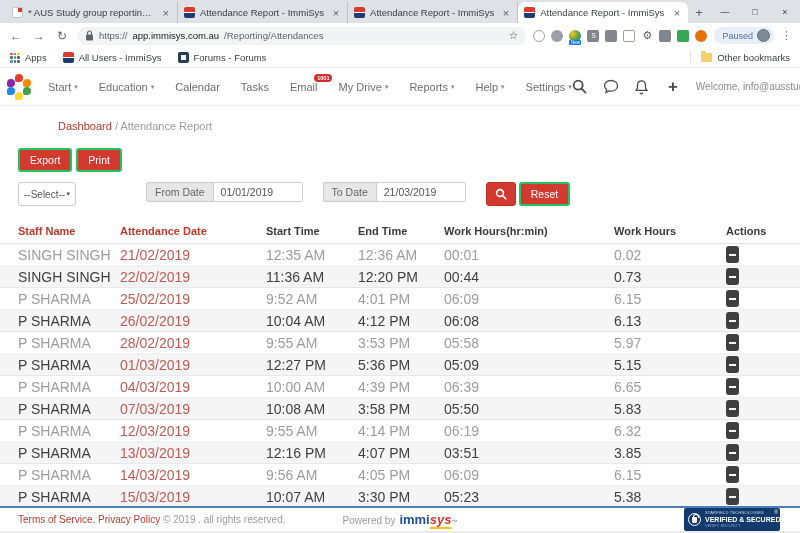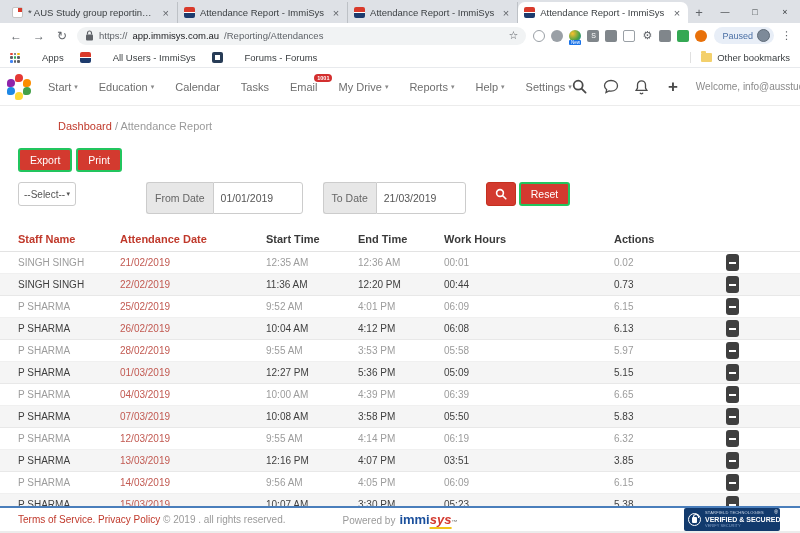--- a/index.html
+++ b/index.html
@@ -37,21 +37,21 @@
   .ext-sq-o { border:1px solid #9aa0a6; border-radius:2px; }
   .ext-green { background:#34a853; border-radius:2px; }
   .ext-orange { background:#e8710a; border-radius:50%; }
   .ext-gear { font-size:11px; }
   .profile-pill { display:flex; align-items:center; gap:4px; background:#e8eef7; border-radius:10px; padding:2px 4px 2px 8px; font-size:9px; color:#4a6fa5; cursor:pointer; }
   .avatar { width:13px; height:13px; border-radius:50%; background:#7d8a99; border:1px solid #5f6b78; }
   .menu-dots { font-size:11px; color:#5f6368; cursor:pointer; }
 
   
   .bookmarksbar { height:20px; background:#fff; border-bottom:1px solid #e8eaed; display:flex; align-items:center; padding:0 10px; gap:16px; font-size:9.5px; color:#3c4043; flex-shrink:0; }
-  .bm { display:flex; align-items:center; gap:22px; cursor:pointer; }
+  .bm { display:flex; align-items:center; gap:5px; cursor:pointer; }
   .apps-grid { width:10px; height:10px; display:grid; grid-template-columns:repeat(3,1fr); gap:1px; }
   .apps-grid i { background:#5f6368; border-radius:1px; }
   .apps-grid i:nth-child(1){background:#ea4335}.apps-grid i:nth-child(3){background:#fbbc05}
   .apps-grid i:nth-child(5){background:#34a853}.apps-grid i:nth-child(7){background:#4285f4}
   .fav-forums { background:#273c56; border-radius:2px; position:relative; }
   .fav-forums::after { content:""; position:absolute; left:3px; top:3px; width:5px; height:5px; background:#fff; }
   .bm-right { margin-left:auto; display:flex; align-items:center; gap:5px; border-left:1px solid #e0e0e0; padding-left:10px; cursor:pointer; }
   .folder { width:11px; height:9px; background:#f3d06c; border-radius:1px; position:relative; }
   .folder::before { content:""; position:absolute; top:-2px; left:0; width:5px; height:2px; background:#f3d06c; border-radius:1px 1px 0 0; }
 
@@ -70,29 +70,29 @@
 
   
   .page { height:400px; background:#fff; flex-shrink:0; overflow:hidden; }
   .breadcrumb { padding:14px 18px 0; font-size:11px; color:#9a9a9a;margin-left:40px; }
   .breadcrumb .bc-home { color:#c0392b; cursor:pointer; }
   .btn-row { padding:16px 18px 0; display:flex; gap:4px; }
   .red-btn { background:#d33a2f; color:#fff; border:2px solid #22c55e; border-radius:3px; font-size:10.5px; padding:4px 10px; cursor:pointer; font-family:inherit; }
   .filter-row { padding:10px 18px 0; display:flex; align-items:flex-start; }
   .select-box { width:58px; height:24px; border:1px solid #ccc; border-radius:3px; display:flex; align-items:center; justify-content:space-between; padding:0 5px; font-size:10px; color:#555; cursor:pointer; background:#fff; }
   .select-box .caret { font-size:7px; color:#555; }
-  .input-group { display:flex; height:32px; }
+  .input-group { display:flex; height:20px; }
   .ig-label { background:#e7e7e7; border:1px solid #ccc; border-right:none; border-radius:3px 0 0 3px; font-size:10.5px; color:#666; display:flex; align-items:center; padding:0 8px; white-space:nowrap; }
   .ig-input { width:90px; border:1px solid #ccc; border-radius:0 3px 3px 0; font-size:10.5px; color:#555; padding:0 7px; font-family:inherit; outline:none; }
   .search-btn { width:30px; height:24px; background:#d33a2f; border:1px solid #c4301f; border-radius:3px; display:flex; align-items:center; justify-content:center; cursor:pointer; }
   .gap-a { width:70px; } .gap-b { width:20px; } .gap-c { width:20px; } .gap-d { width:3px; }
 
   
   .table { margin-top:12px; }
-  .trow { display:grid; grid-template-columns:102px 146px 92px 86px 170px 112px 1fr; align-items:center; padding-left:18px; height:22px; font-size:10px; }
+  .trow { display:grid; grid-template-columns:102px 146px 92px 86px 170px 112px 1fr; align-items:center; padding-left:18px; height:22px; font-size:14px; }
   .thead { height:26px; font-size:11px; font-weight:bold; color:#3a3a3a; border-bottom:1px solid #e3e3e3; }
   .thead .hred { color:#c0392b; }
   .trow.odd  { background:#fff; color:#9c9c9c; border-bottom:1px solid #f0f0f0; }
   .trow.even { background:#f5f5f5; color:#3f3f3f; border-bottom:1px solid #e8e8e8; }
   .cell-date { color:#c25a52; }
   .action-btn { width:13px; height:17px; background:#3f3f3f; border-radius:3px; display:flex; align-items:center; justify-content:center; cursor:pointer; }
   .action-btn i { display:block; width:7px; height:2px; background:#fff; }
 
   
   .footer { height:25px; border-top:2px solid #4a7ebb; background:#fff; display:flex; align-items:center; padding:0 18px; font-size:10px; color:#9a9a9a; position:relative; flex-shrink:0; }
@@ -325,20 +325,21 @@
       <div class="gap-d"></div>
       <button class="red-btn">Reset</button>
     </div>
 
     <div class="table">
       <div class="trow thead">
         <span class="hred">Staff Name</span>
         <span class="hred">Attendance Date</span>
         <span>Start Time</span>
         <span>End Time</span>
+        <span>Work Hours(hr:min)</span>
         <span>Work Hours</span>
         <span>Actions</span>
       </div>
 
       <div class="trow odd">
         <span>SINGH SINGH</span>
         <span class="cell-date">21/02/2019</span>
         <span>12:35 AM</span>
         <span>12:36 AM</span>
         <span>00:01</span>

